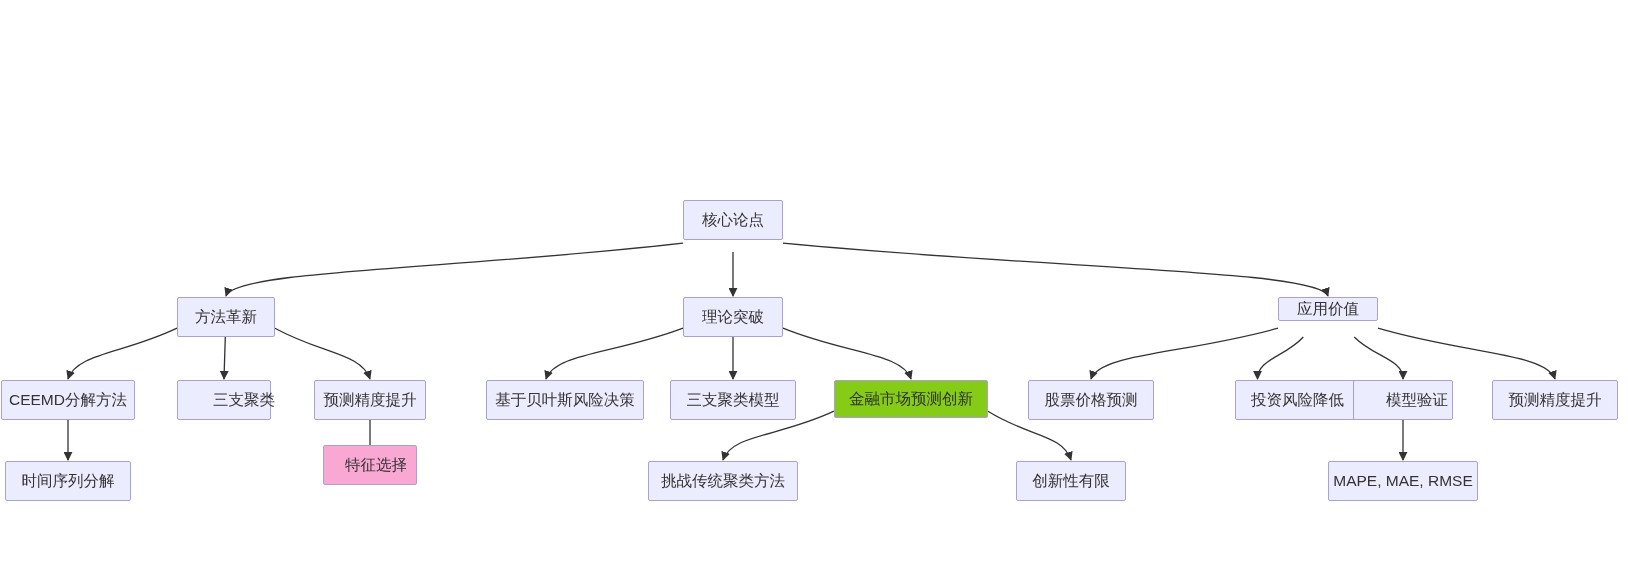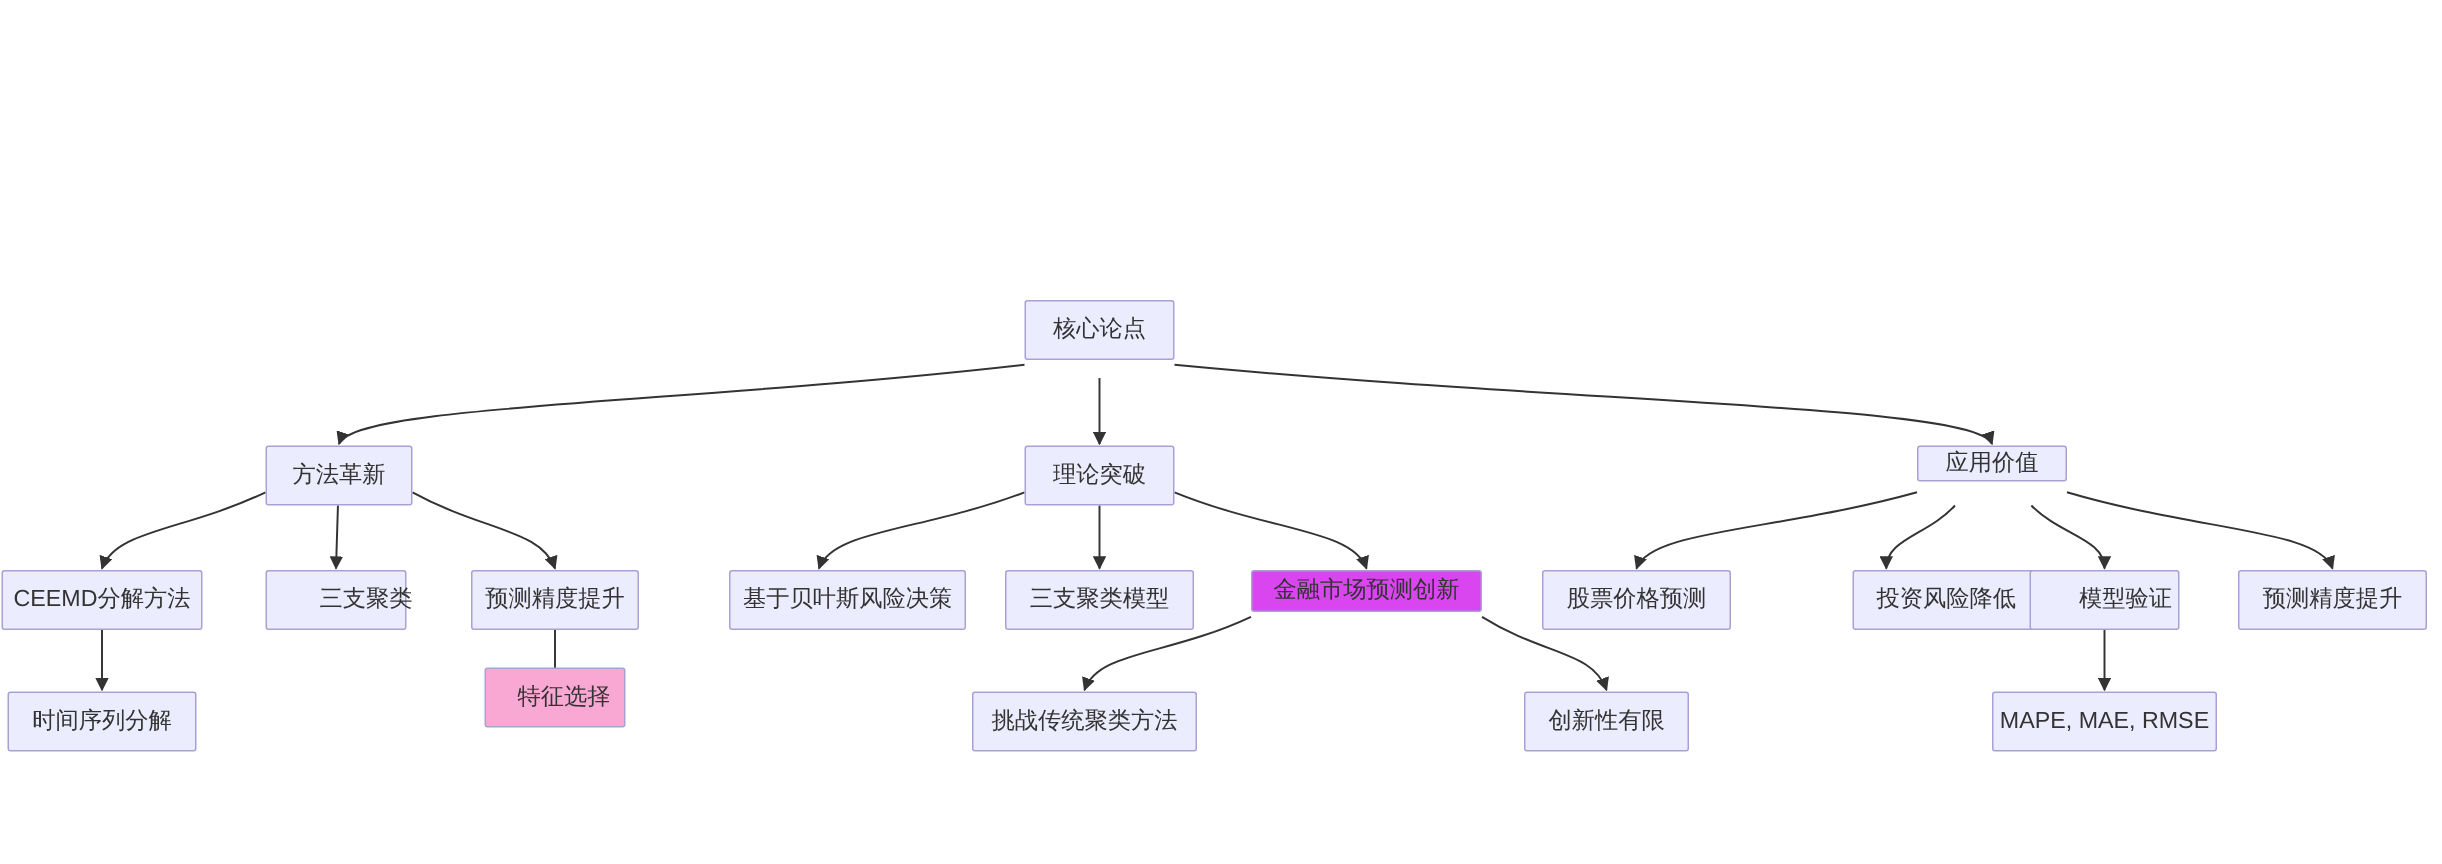--- a/index.html
+++ b/index.html
@@ -72,21 +72,21 @@
       </div>
       <div class="node" style="left: 314px; top: 380px; width: 112px; height: 40px; background: rgb(236, 236, 255); border: 1px solid rgb(169, 160, 214); color: rgb(51, 51, 51);">
         <span>预测精度提升</span>
       </div>
       <div class="node" style="left: 467px; top: 380px; width: 158px; height: 40px; background: rgb(236, 236, 255); border: 1px solid rgb(169, 160, 214); color: rgb(51, 51, 51); margin-left: 19px;">
         <span>基于贝叶斯风险决策</span>
       </div>
       <div class="node" style="left: 670px; top: 380px; width: 126px; height: 40px; background: rgb(236, 236, 255); border: 1px solid rgb(169, 160, 214); color: rgb(51, 51, 51);">
         <span>三支聚类模型</span>
       </div>
-      <div class="node" style="left: 834px; top: 380px; width: 154px; height: 28px; background: #d946ef; border: 1px solid rgb(169, 160, 214); color: rgb(51, 51, 51);">
+      <div class="node" style="left: 834px; top: 380px; width: 154px; height: 38px; background: #84cc16; border: 1px solid rgb(169, 160, 214); color: rgb(51, 51, 51);">
         <span>金融市场预测创新</span>
       </div>
       <div class="node" style="left: 1028px; top: 380px; width: 126px; height: 40px; background: rgb(236, 236, 255); border: 1px solid rgb(169, 160, 214); color: rgb(51, 51, 51);">
         <span>股票价格预测</span>
       </div>
       <div class="node" style="left: 1195px; top: 380px; width: 125px; height: 40px; background: rgb(236, 236, 255); border: 1px solid rgb(169, 160, 214); color: rgb(51, 51, 51); margin-left: 40px;">
         <span>投资风险降低</span>
       </div>
       <div class="node" style="left: 1353px; top: 380px; width: 100px; height: 40px; background: rgb(236, 236, 255); border: 1px solid rgb(169, 160, 214); color: rgb(51, 51, 51); padding-left: 28px;">
         <span>模型验证</span>

